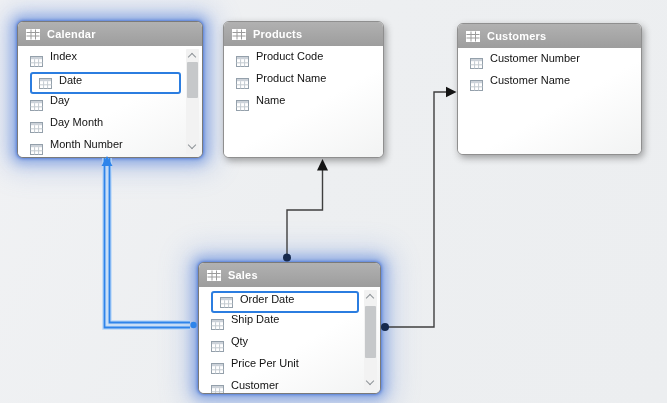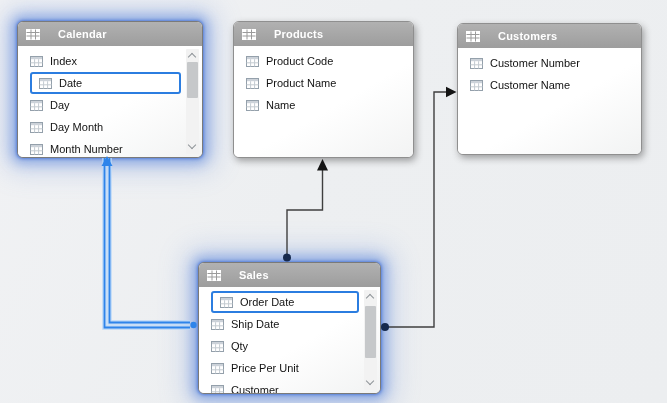--- a/index.html
+++ b/index.html
@@ -14,39 +14,39 @@
     border:1px solid #8f8f8f;border-radius:6px;z-index:2;
   }
   .card.plain{box-shadow:2px 3px 7px rgba(60,60,60,.45);}
   .card.selected{
     border-color:#7a7a7a;
     box-shadow:0 0 3px 1px rgba(80,122,214,.9),
                0 0 12px 6px rgba(92,134,219,.55),
                0 0 26px 14px rgba(112,148,222,.28);
   }
   #card-calendar {left:17px; top:21px; width:186px;height:137px;}
-  #card-products {left:233px;top:21px; width:181px;height:137px;}
+  #card-products {left:223px;top:21px; width:161px;height:137px;}
   #card-customers{left:457px;top:23px; width:185px;height:132px;}
   #card-sales    {left:198px;top:262px;width:183px;height:132px;}
 
   .card-header{
-    height:24px;display:flex;align-items:center;gap:18px;padding:0 8px;
+    height:24px;display:flex;align-items:center;gap:7px;padding:0 8px;
     background:linear-gradient(#b1b1b1,#9d9d9d);
     border-radius:5px 5px 0 0;cursor:move;
   }
   .htitle{color:#fff;font-size:11px;font-weight:bold;letter-spacing:.2px;}
   .hicon{display:flex;align-items:center;}
 
   .card-body{
     position:absolute;top:24px;left:0;right:0;bottom:0;box-sizing:border-box;
     background:linear-gradient(150deg,#ffffff 55%,#f2f3f3 100%);
     border-radius:0 0 5px 5px;overflow:hidden;padding-top:4px;
   }
   .row{
-    height:22px;display:flex;align-items:center;gap:7px;padding-left:12px;
+    height:22px;display:flex;gap:7px;padding-left:12px;
     font-size:11px;color:#121212;box-sizing:border-box;white-space:nowrap;
   }
   .row .ficon{display:flex;align-items:center;flex:none;}
   .row.selected{
     border:2px solid #2b7de0;border-radius:3px;background:#fff;
     margin-left:12px;margin-right:21px;padding-left:7px;
   }
   
   .scrollbar{
     position:absolute;top:3px;bottom:3px;right:3px;width:13px;

